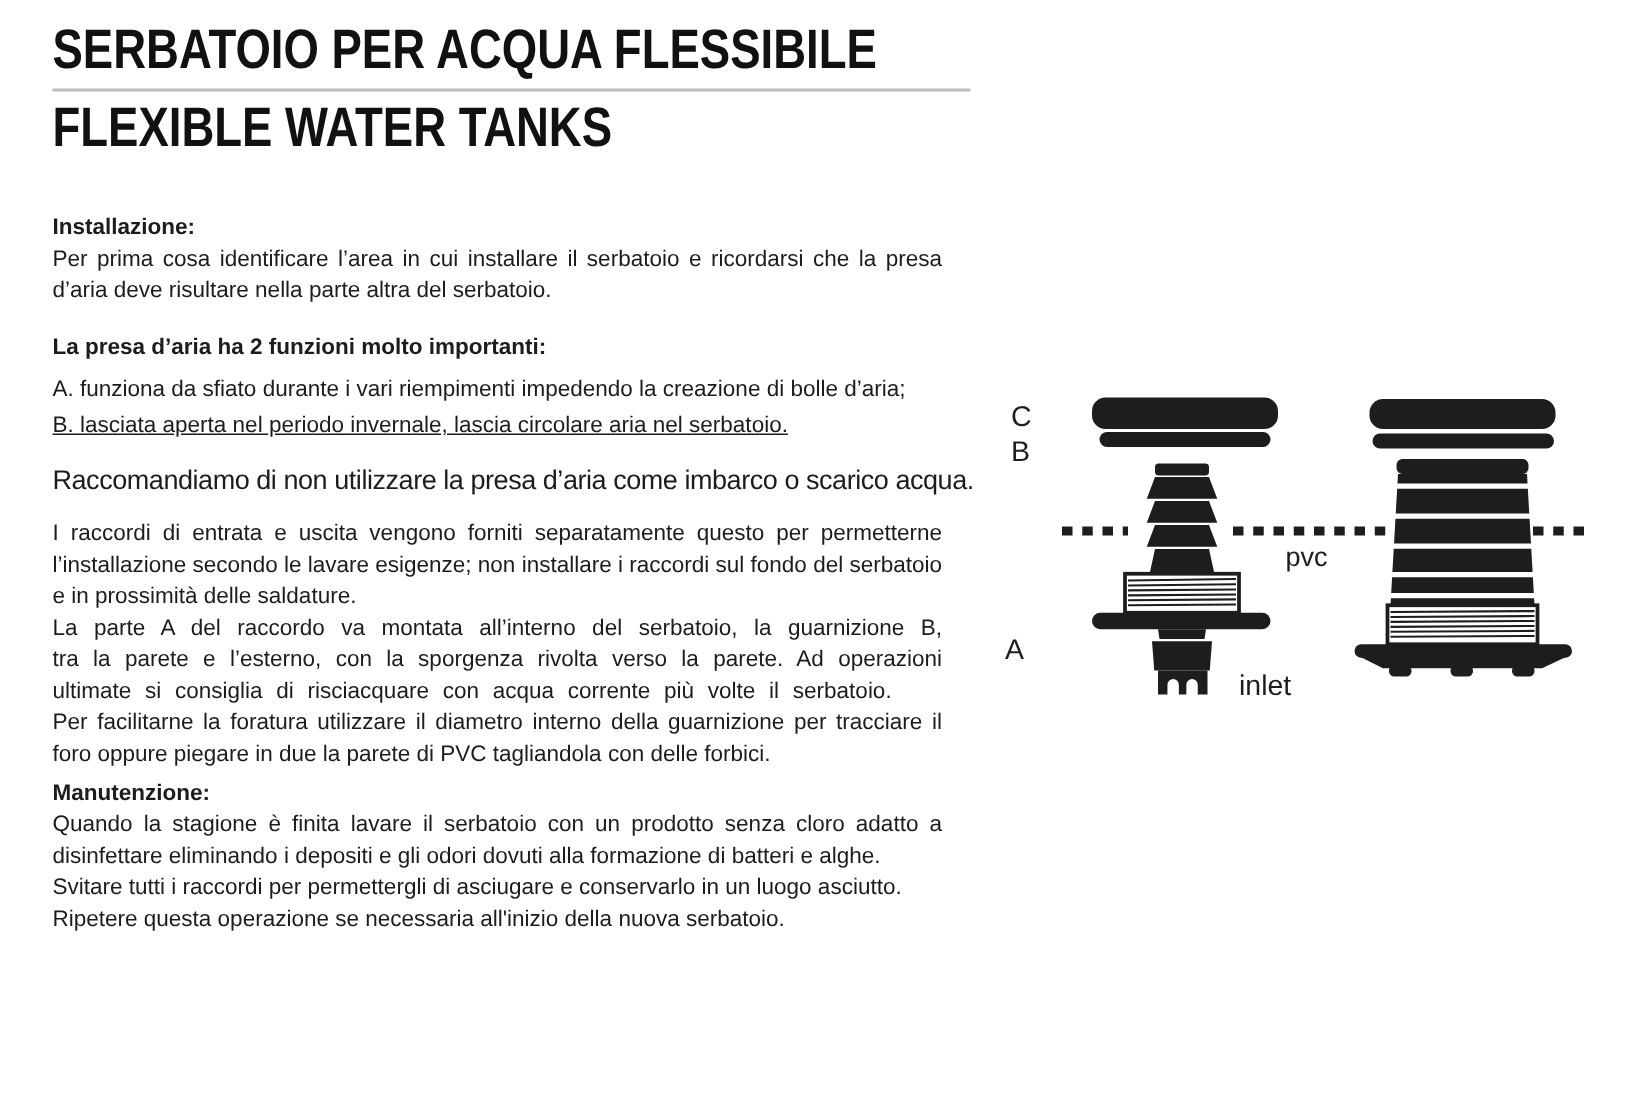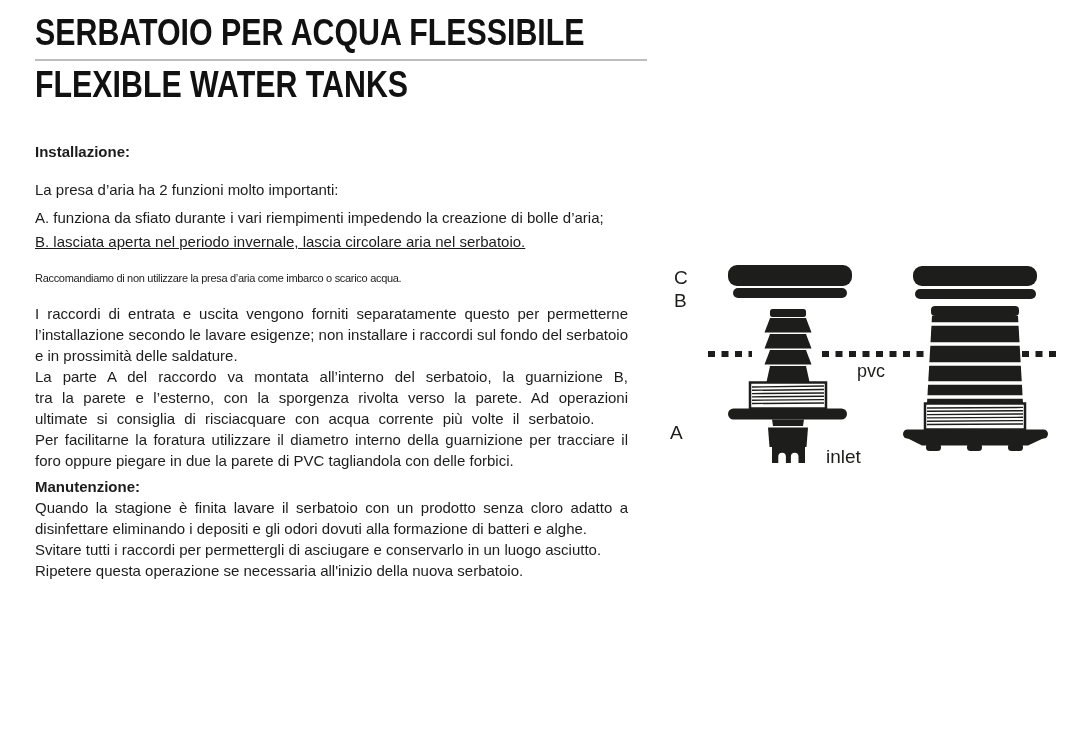--- a/index.html
+++ b/index.html
@@ -14,36 +14,37 @@
   .col{position:absolute;left:35px;top:141px;width:593px;font-size:15px;line-height:21px;}
   .col p{margin:0;}
   .h{font-weight:bold;}
   .j{text-align:justify;}
   .ws{word-spacing:5px;}
   .mt3{margin-top:3px!important;text-decoration:underline;}
   .mt5{margin-top:5px!important;}
   .mt7{margin-top:7px!important;}
   .mt14{margin-top:14px!important;}
   .mt16{margin-top:16px!important;}
-  .mt17{margin-top:17px!important;}
-  .nowrap{white-space:nowrap;font-size:11px;letter-spacing:-0.3px;}
+  .mt17{margin-top:17px!important;font-weight:bold;}
+  .nowrap{white-space:nowrap;font-size:18px;letter-spacing:-0.3px;}
   .diagram{position:absolute;left:660px;top:240px;}
   .diagram text{font-family:"Liberation Sans",sans-serif;fill:#1d1d1b;}
 </style>
 </head>
 <body>
 
 <div class="page">
 
   <h1 class="title title-it">SERBATOIO PER ACQUA FLESSIBILE</h1>
   <div class="rule"></div>
   <h1 class="title title-en">FLEXIBLE WATER TANKS</h1>
 
   <div class="col">
     <p class="h">Installazione:</p>
+    <p class="j">Per prima cosa identificare l’area in cui installare il serbatoio e ricordarsi che la presa d’aria deve risultare nella parte altra del serbatoio.</p>
     <p class="mt17">La presa d’aria ha 2 funzioni molto importanti:</p>
     <p class="j mt7">A. funziona da sfiato durante i vari riempimenti impedendo la creazione di bolle d’aria;</p>
     <p class="mt3">B. lasciata aperta nel periodo invernale, lascia circolare aria nel serbatoio.</p>
     <p class="mt16 nowrap">Raccomandiamo di non utilizzare la presa d’aria come imbarco o scarico acqua.</p>
     <p class="j mt14">I raccordi di entrata e uscita vengono forniti separatamente questo per permetterne l’installazione secondo le lavare esigenze; non installare i raccordi sul fondo del serbatoio e in prossimità delle saldature.</p>
     <p class="j ws">La parte A del raccordo va montata all’interno del serbatoio, la guarnizione B, tra la parete e l’esterno, con la sporgenza rivolta verso la parete. Ad operazioni ultimate si consiglia di risciacquare con acqua corrente più volte il serbatoio.</p>
     <p class="j">Per facilitarne la foratura utilizzare il diametro interno della guarnizione per tracciare il foro oppure piegare in due la parete di PVC tagliandola con delle forbici.</p>
     <p class="h mt5">Manutenzione:</p>
     <p class="j">Quando la stagione è finita lavare il serbatoio con un prodotto senza cloro adatto a disinfettare eliminando i depositi e gli odori dovuti alla formazione di batteri e alghe.</p>
     <p class="j">Svitare tutti i raccordi per permettergli di asciugare e conservarlo in un luogo asciutto.</p>

